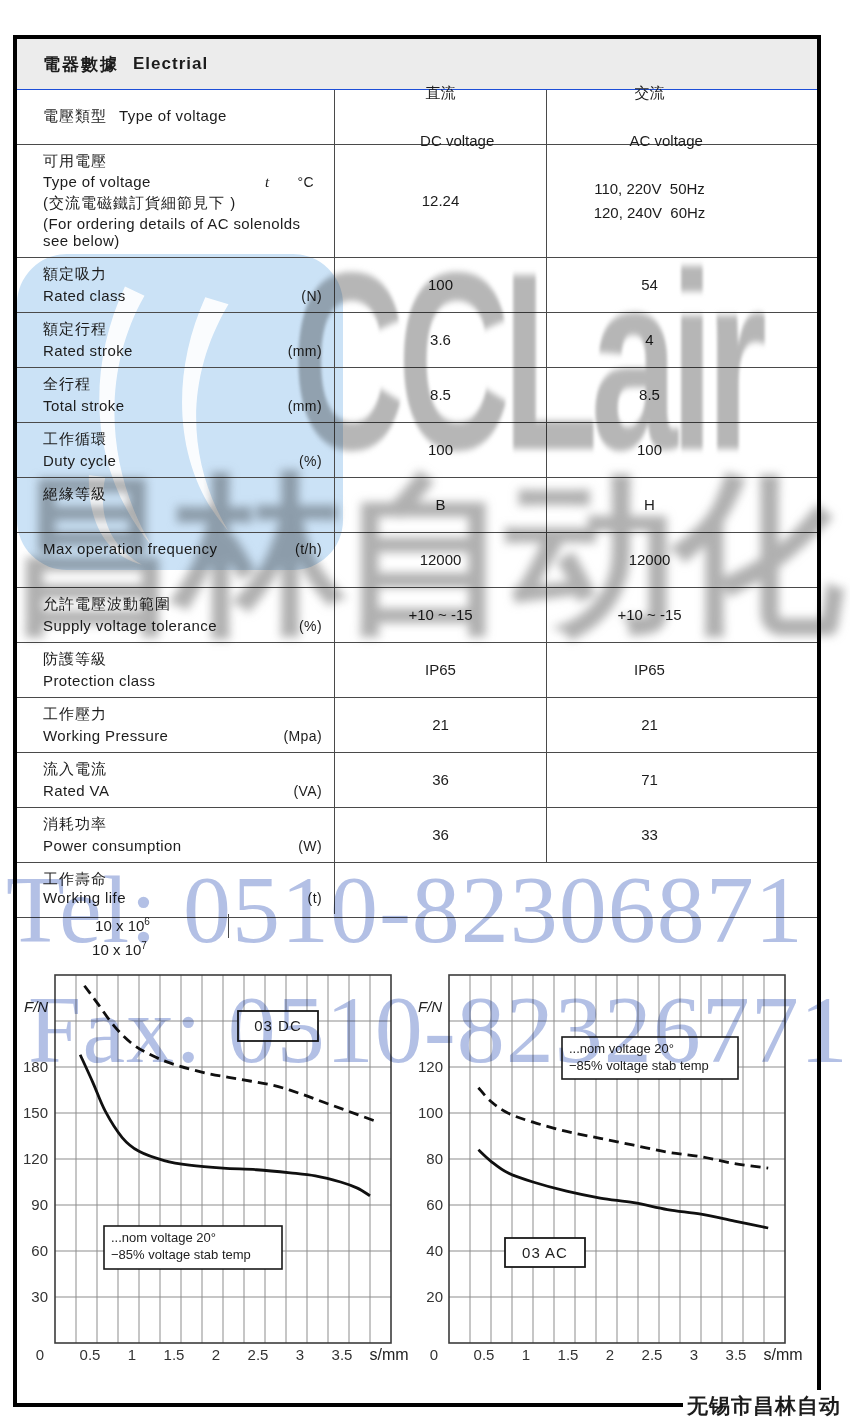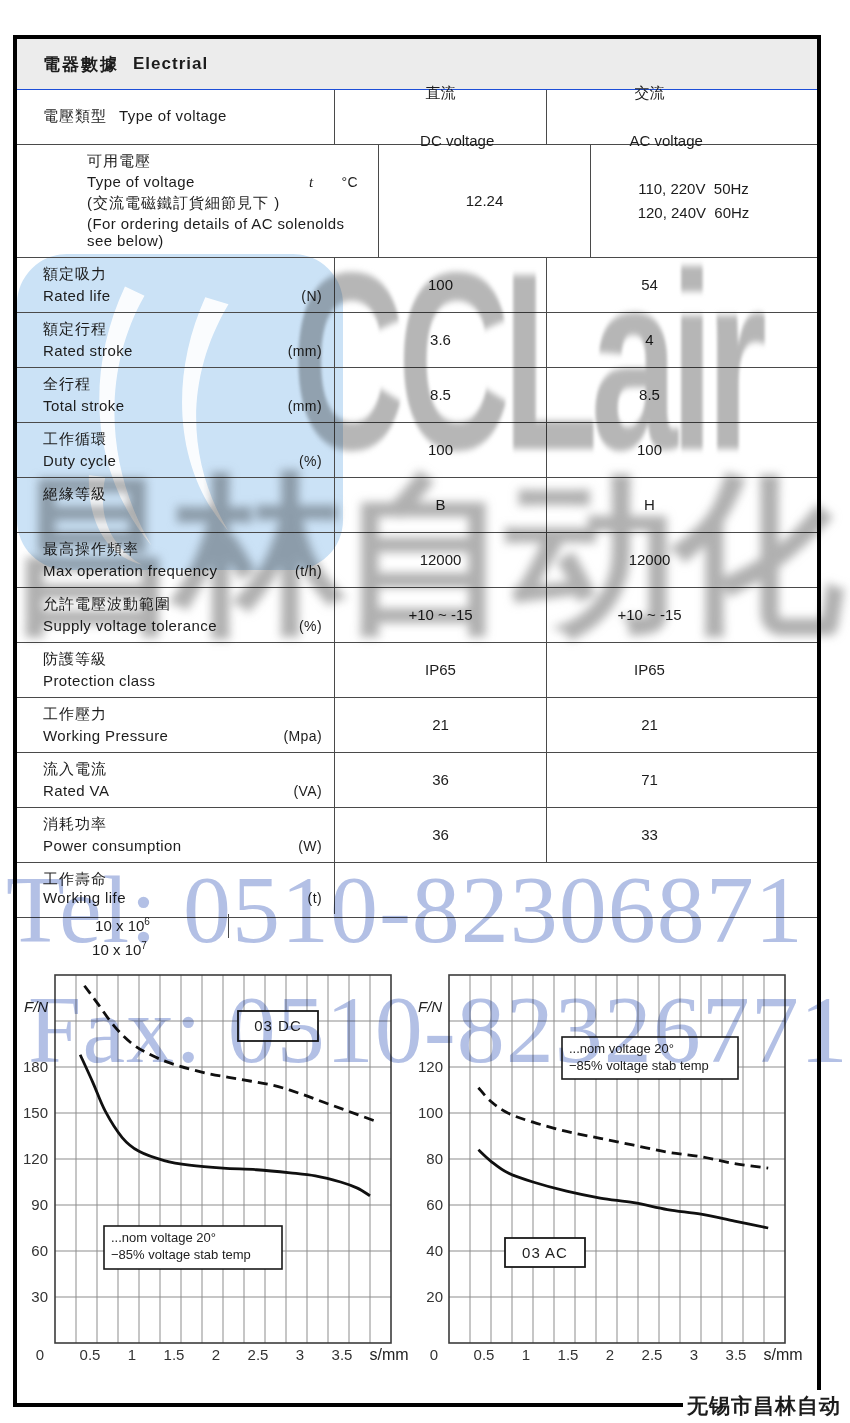--- a/index.html
+++ b/index.html
@@ -80,21 +80,21 @@
       <div class="cell c-dc">
         <div class="val"><span>直流</span><br>
         <span>DC voltage</span></div>
       </div>
       <div class="cell c-ac">
         <div class="val"><span>交流</span><br>
         <span>AC voltage</span></div>
       </div>
     </div>
     <div id="rows">
-        <div class="abs tblrow" style="top: 145px; height: 113px; padding-left: 44px;">
+        <div class="abs tblrow" style="top: 145px; height: 113px;">
           <div class="cell c-label">
             <div class="zhline">可用電壓</div>
             <div class="enline">
               <span>Type of voltage</span>
               <span class="note-t">t</span>
               <span class="note-c">°C</span>
             </div>
             <div class="zhline">(交流電磁鐵訂貨細節見下 )</div>
             <div class="enline">(For ordering details of AC solenolds see below)</div>
           </div>
@@ -102,21 +102,21 @@
             <div class="val">12.24</div>
           </div>
           <div class="cell c-ac">
             <div class="val"><div>110, 220V  50Hz</div><div>120, 240V  60Hz</div></div>
           </div>
         </div>
         <div class="abs tblrow" style="top: 258px; height: 55px;">
           <div class="cell c-label">
             <div class="zhline">額定吸力</div>
             <div class="enline">
-              <span>Rated life</span>
+              <span>Rated class</span>
               <span class="unit">(N)</span>
             </div>
           </div>
           <div class="cell c-dc">
             <div class="val">100</div>
           </div>
           <div class="cell c-ac">
             <div class="val">54</div>
           </div>
         </div>
@@ -171,21 +171,20 @@
           </div>
           <div class="cell c-dc">
             <div class="val">B</div>
           </div>
           <div class="cell c-ac">
             <div class="val">H</div>
           </div>
         </div>
         <div class="abs tblrow" style="top: 533px; height: 55px;">
           <div class="cell c-label">
-            <div class="zhline">最高操作頻率</div>
             <div class="enline">
               <span>Max operation frequency</span>
               <span class="unit">(t/h)</span>
             </div>
           </div>
           <div class="cell c-dc">
             <div class="val">12000</div>
           </div>
           <div class="cell c-ac">
             <div class="val">12000</div>

